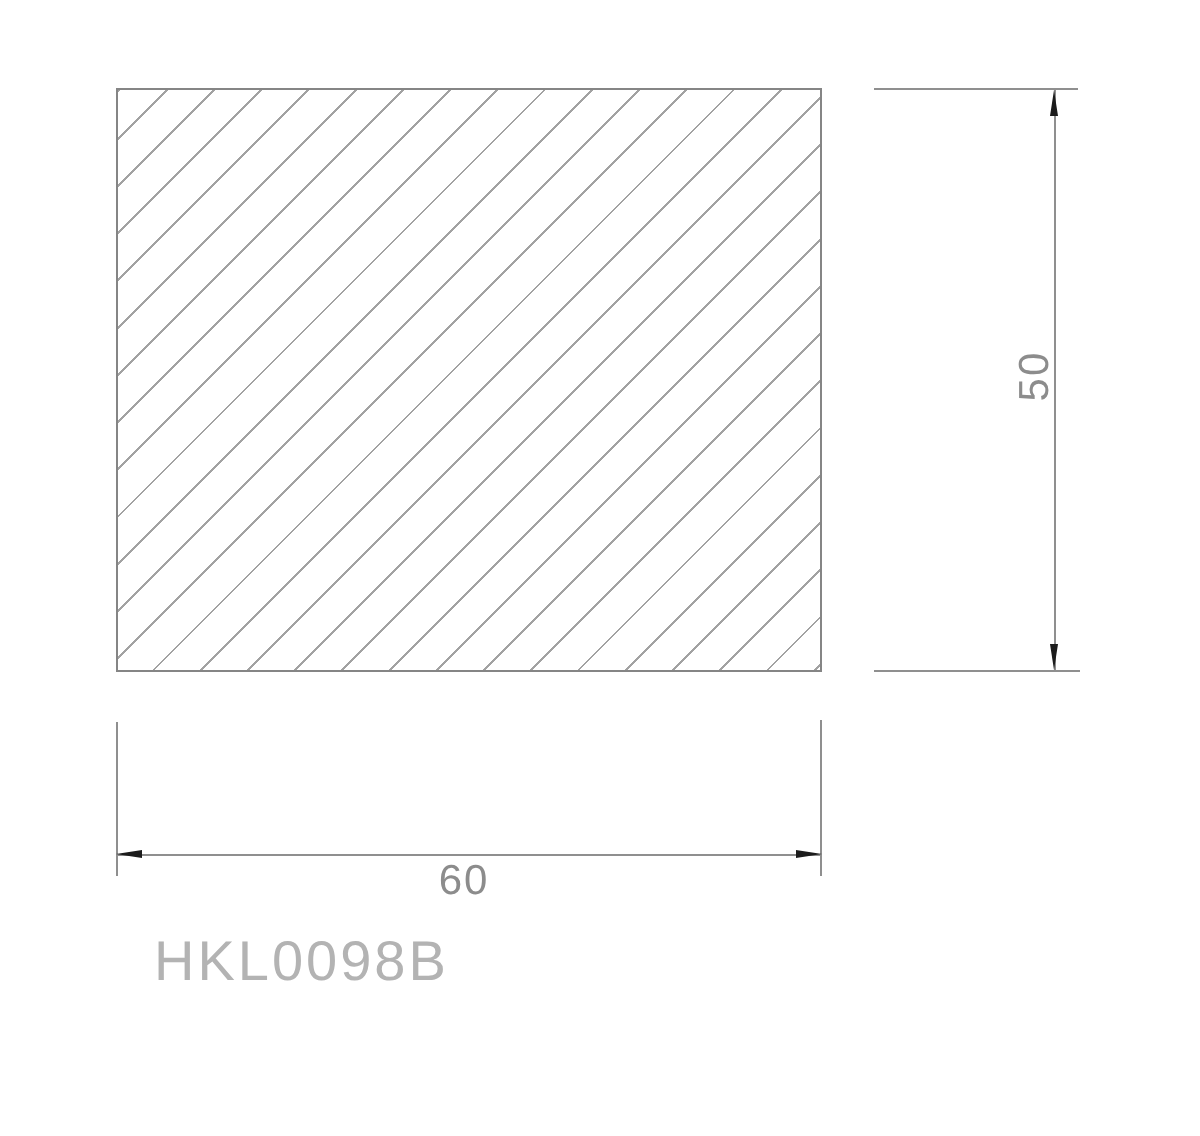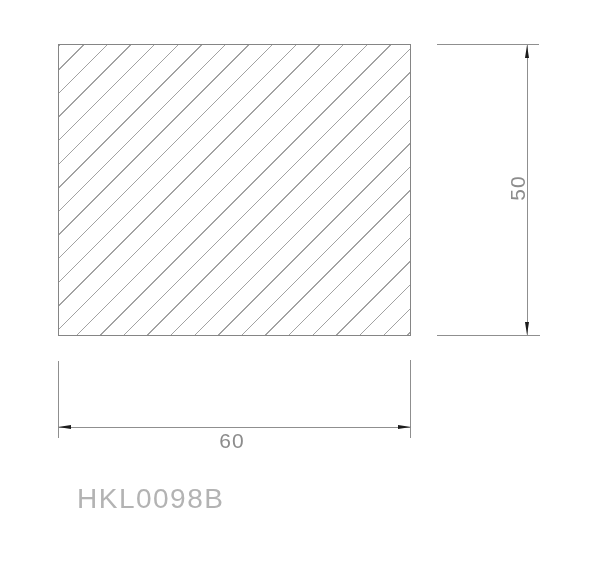--- a/index.html
+++ b/index.html
@@ -72,21 +72,21 @@
     line-height: 22px;
     text-align: center;
     width: 40px;
     letter-spacing: 1px;
   }
   .dim-text-width  { left: 212px; top: 414px; margin-top: 16px; }
   .dim-text-height { left: 498px; top: 177px; height: 22px; transform: rotate(-90deg); }
   
   .part-label {
     position: absolute;
-    left: 77px; top: 483px;
+    left: 77px; top: 465px;
     color: var(--label-text);
     font-size: 28px;
     letter-spacing: 1.5px;
     white-space: nowrap;
   }
 </style>
 </head>
 <body>
 
 <div class="canvas">

